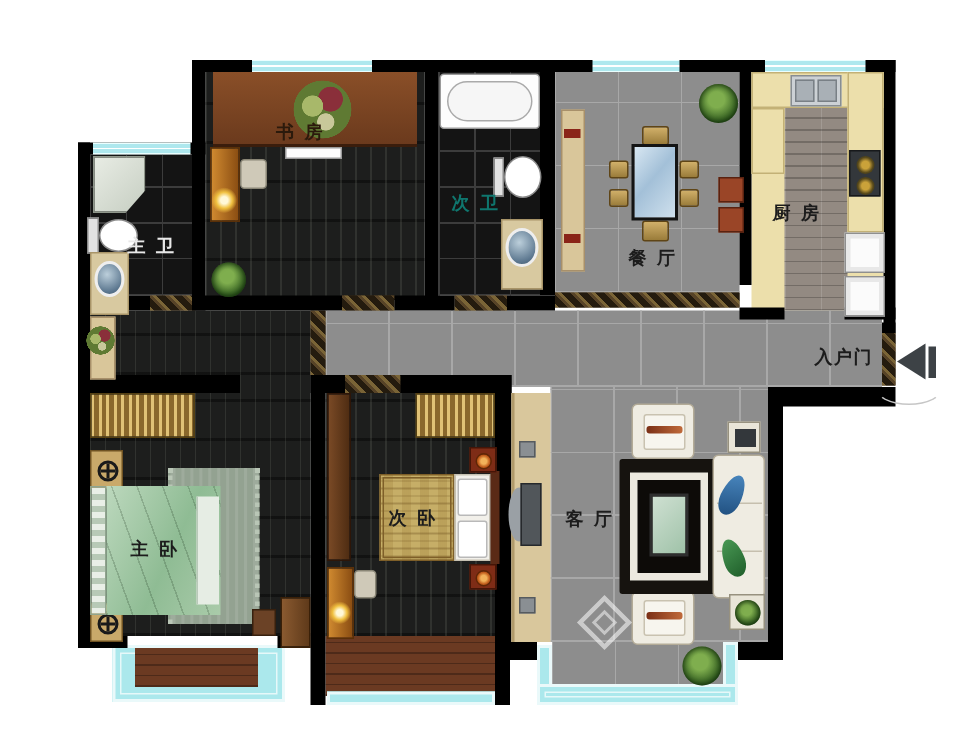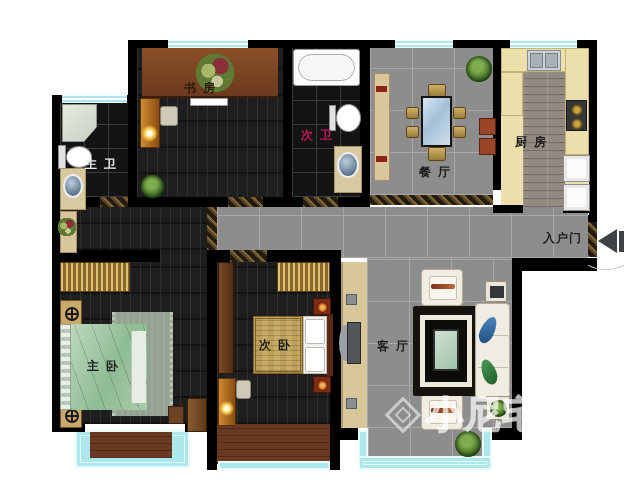--- a/index.html
+++ b/index.html
@@ -259,27 +259,26 @@
   <i class="sidet" style="left:486px;top:396px;width:24px;height:24px;">
     <i class="plant" style="left:3px;top:3px;width:17px;height:17px;"></i>
   </i>
   <i class="plant" style="left:455px;top:431px;width:26px;height:26px;"></i>
 
   <i style="left:598px;top:229px;width:0;height:0;border-style:solid;border-width:12px 19px 12px 0;border-color:transparent #3d4246 transparent transparent;background:none;"></i>
   <i style="left:619px;top:231px;width:5px;height:21px;background:#3d4246;"></i>
   <i class="arc" style="left:583px;top:246px;width:46px;height:24px;"></i>
 
   <div class="label" style="left:184px;top:82px;color:#2b1a0c;">书 房</div>
-  <div class="label" style="left:301px;top:129px;color:#be185d;text-align:right;">次 卫</div>
+  <div class="label" style="left:301px;top:129px;color:#0f766e;text-align:right;">次 卫</div>
   <div class="label" style="left:85px;top:158px;color:#e8e8e8;">主 卫</div>
   <div class="label" style="left:419px;top:166px;">餐 厅</div>
   <div class="label" style="left:515px;top:136px;">厨 房</div>
   <div class="label" style="left:543px;top:232px;letter-spacing:1px;">入户门</div>
   <div class="label" style="left:87px;top:360px;">主 卧</div>
   <div class="label" style="left:259px;top:339px;">次 卧</div>
   <div class="label" style="left:377px;top:340px;">客 厅</div>
 
   <i class="wm-logo" style="left:390px;top:402px;width:26px;height:26px;background:none;">
     <i class="wm-logo-inner" style="background:none;"></i>
   </i>
-  <div class="wm-text" style="position:absolute;left:426px;top:396px;">小尼宅配</div>
 
 </div>
 
 </body></html>

